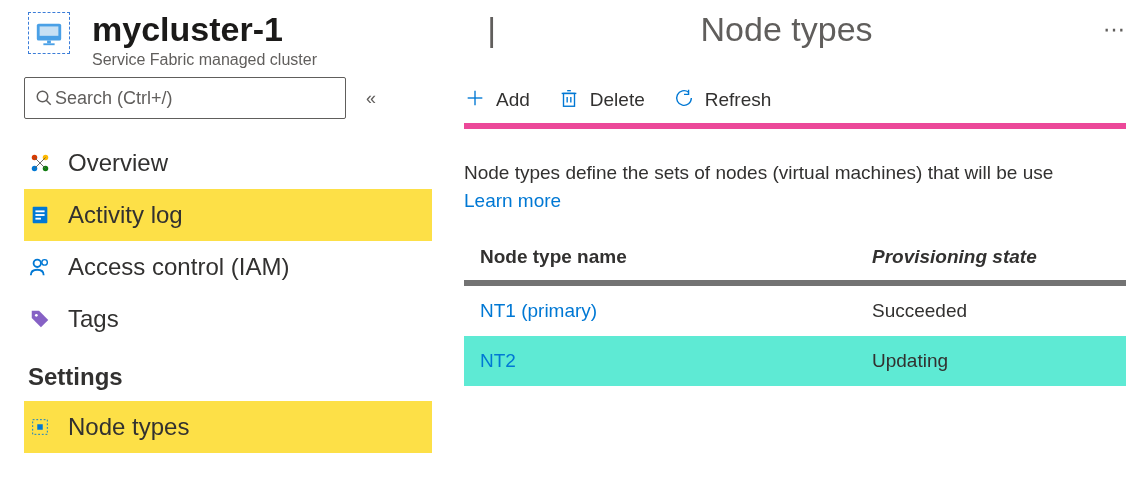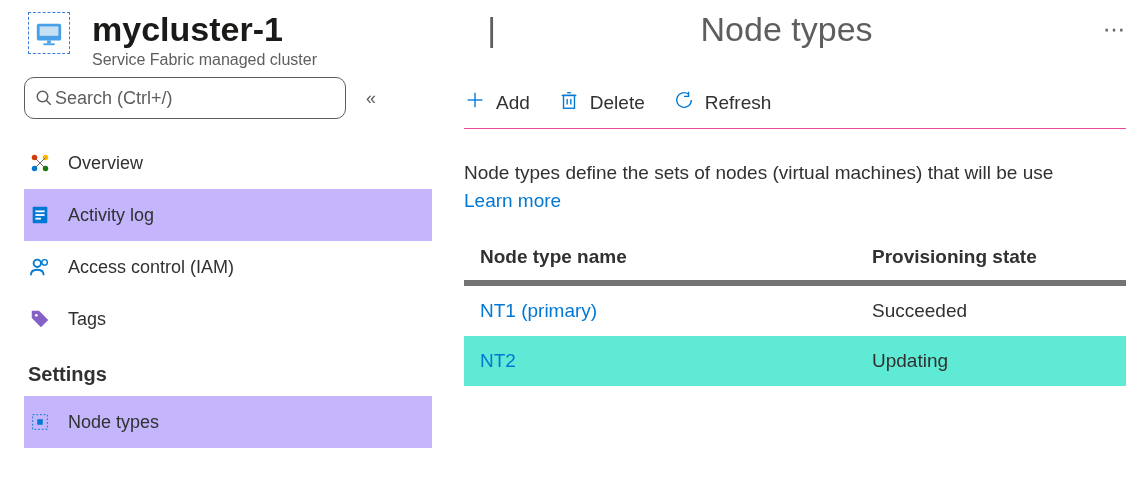--- a/index.html
+++ b/index.html
@@ -74,21 +74,21 @@
   }
   .search-row {
     display: flex;
     align-items: center;
     margin-bottom: 18px;
   }
   .search-box {
     flex: 1;
     height: 42px;
     border: 1px solid #605e5c;
-    border-radius: 10px;
+    border-radius: 2px;
     display: flex;
     align-items: center;
     padding: 0 10px;
     max-width: 322px;
   }
   .search-box input {
     border: none;
     outline: none;
     font-size: 18px;
     flex: 1;
@@ -103,46 +103,46 @@
     color: #605e5c;
     cursor: pointer;
   }
   .nav { list-style: none; margin: 0; padding: 0; }
   .nav-item {
     display: flex;
     align-items: center;
     height: 52px;
     padding-left: 4px;
     cursor: pointer;
-    font-size: 18px;
-    color: #323130;
-  }
-  .nav-item.selected { background: #c4b5fd; }
+    font-size: 24px;
+    color: #323130;
+  }
+  .nav-item.selected { background: #fde047; }
   .nav-icon {
     width: 24px;
     height: 24px;
     margin-right: 16px;
     display: flex;
     align-items: center;
     justify-content: center;
   }
   .nav-section {
-    font-size: 20px;
+    font-size: 24px;
     font-weight: 600;
     padding: 18px 0 10px 4px;
   }
   .main {
     flex: 1;
     padding-left: 32px;
   }
   .toolbar {
     display: flex;
     align-items: center;
     height: 52px;
-    border-bottom: 1px solid #ec4899;
+    border-bottom: 6px solid #ec4899;
     gap: 28px;
   }
   .tb-btn {
     display: flex;
     align-items: center;
     gap: 10px;
     font-size: 19px;
     color: #323130;
     cursor: pointer;
   }
@@ -167,21 +167,21 @@
     width: 100%;
   }
   .table-header {
     display: flex;
     font-weight: 600;
     font-size: 19px;
     padding: 12px 0 12px 16px;
     border-bottom: 6px solid #737373;
   }
   .col-name { width: 392px; }
-  .col-state { flex: 1; }
+  .col-state { flex: 1; font-style: italic; }
   .table-row {
     display: flex;
     font-size: 19px;
     padding: 14px 0 14px 16px;
     align-items: flex-start;
   }
   .table-row.alt { background: #5eead4; }
   .cell-name { width: 392px; color: #0078d4; cursor: pointer; }
   .cell-state { flex: 1; color: #323130; }
 </style>

